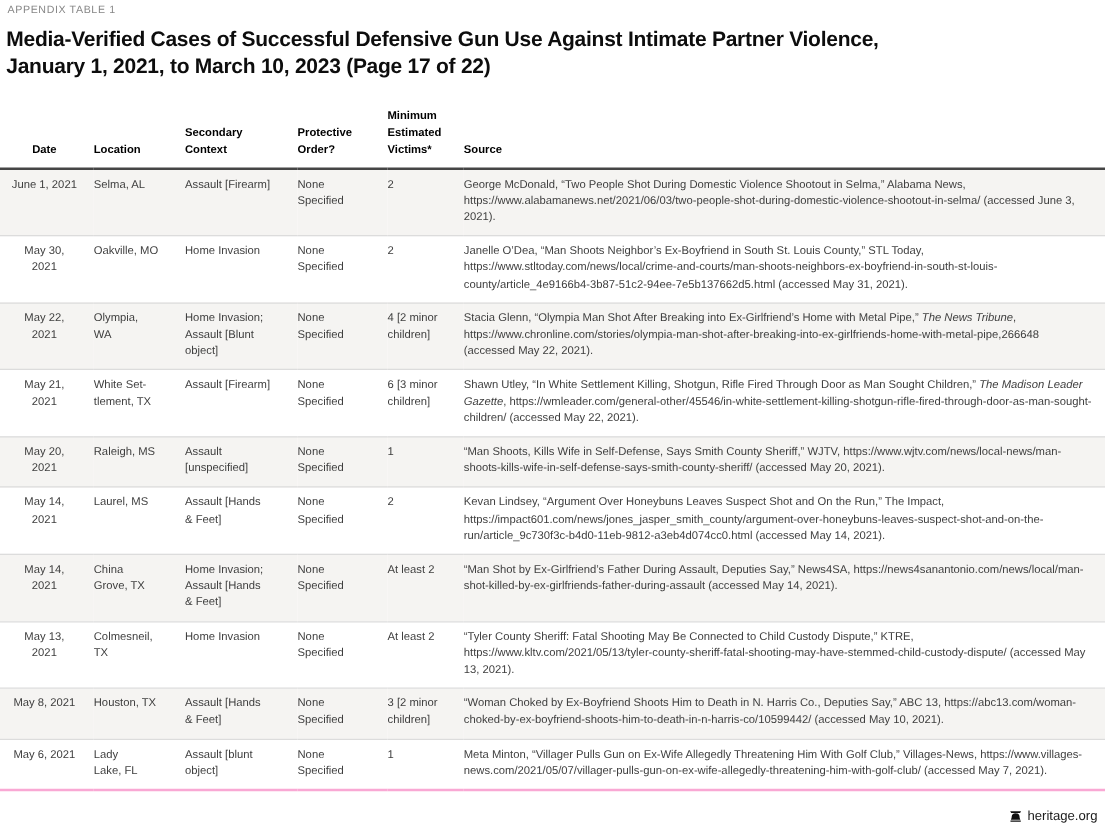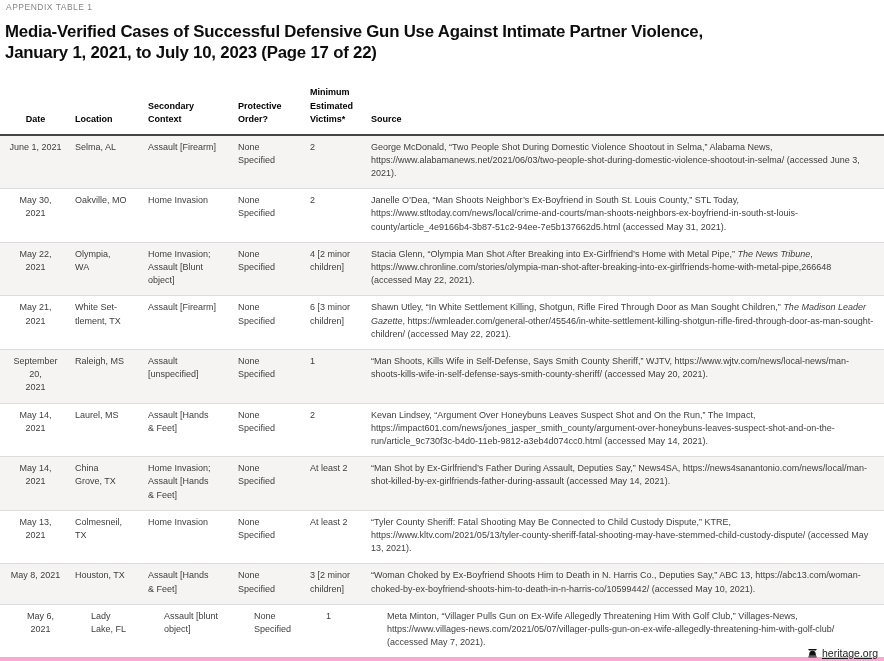--- a/index.html
+++ b/index.html
@@ -33,39 +33,39 @@
     white-space: pre-line;
   }
   td {
     vertical-align: top;
     font-size: 9px; line-height: 13.2px; color: #3e3e3e;
     padding: 5px 10px 8px 0;
   }
   th:first-child, td:first-child { padding-left: 6px; text-align: center; }
   tbody td { border-top: 1px solid #dcdcdc; }
   tbody tr:first-child td { border-top: none; }
-  tbody tr:last-child td { border-bottom: 5px solid #f9a8d4; padding-left: 16px; }
+  tbody tr:last-child td { border-bottom: 2px solid #f9a8d4; }
   tbody tr:nth-child(odd) { background: #f5f4f2; }
   td.pre { white-space: pre-line; margin-left: 17px; }
   td.src { overflow-wrap: break-word; word-wrap: break-word; }
   td.src em { font-style: italic; margin-top: 44px; }
   .footer {
     position: absolute; right: 6px; bottom: 2px;
     display: flex; align-items: center; gap: 4px;
-    font-size: 10.5px; color: #1c1c1c; text-decoration: underline;
+    font-size: 10.5px; color: #1c1c1c;
   }
   .bell svg { display: block; }
 </style>
 </head>
 <body>
 
 <div class="eyebrow">APPENDIX TABLE 1</div>
 
 <div class="title">Media-Verified Cases of Successful Defensive Gun Use Against Intimate Partner Violence,
-January 1, 2021, to July 10, 2023 (Page 17 of 22)</div>
+January 1, 2021, to March 10, 2023 (Page 17 of 22)</div>
 
 <table class="appendix">
   <colgroup>
     <col style="width:75px">
     <col style="width:73px">
     <col style="width:90px">
     <col style="width:72px">
     <col style="width:61px">
     <col style="width:513px">
   </colgroup>
@@ -123,21 +123,21 @@
         <td class="pre">White Set-
 tlement, TX</td>
         <td class="pre">Assault [Firearm]</td>
         <td class="pre">None
 Specified</td>
         <td class="pre">6 [3 minor
 children]</td>
         <td class="src"><span>Shawn Utley, “In White Settlement Killing, Shotgun, Rifle Fired Through Door as Man Sought Children,” </span><em>The Madison Leader Gazette</em><span>, https://wmleader.com/general-other/45546/in-white-settlement-killing-shotgun-rifle-fired-through-door-as-man-sought-children/ (accessed May 22, 2021).</span></td>
       </tr>
       <tr>
-        <td class="pre">September 20,
+        <td class="pre">May 20,
 2021</td>
         <td class="pre">Raleigh, MS</td>
         <td class="pre">Assault
 [unspecified]</td>
         <td class="pre">None
 Specified</td>
         <td class="pre">1</td>
         <td class="src"><span>“Man Shoots, Kills Wife in Self-Defense, Says Smith County Sheriff,” WJTV, https://www.wjtv.com/news/local-news/man-shoots-kills-wife-in-self-defense-says-smith-county-sheriff/ (accessed May 20, 2021).</span></td>
       </tr>
       <tr>

